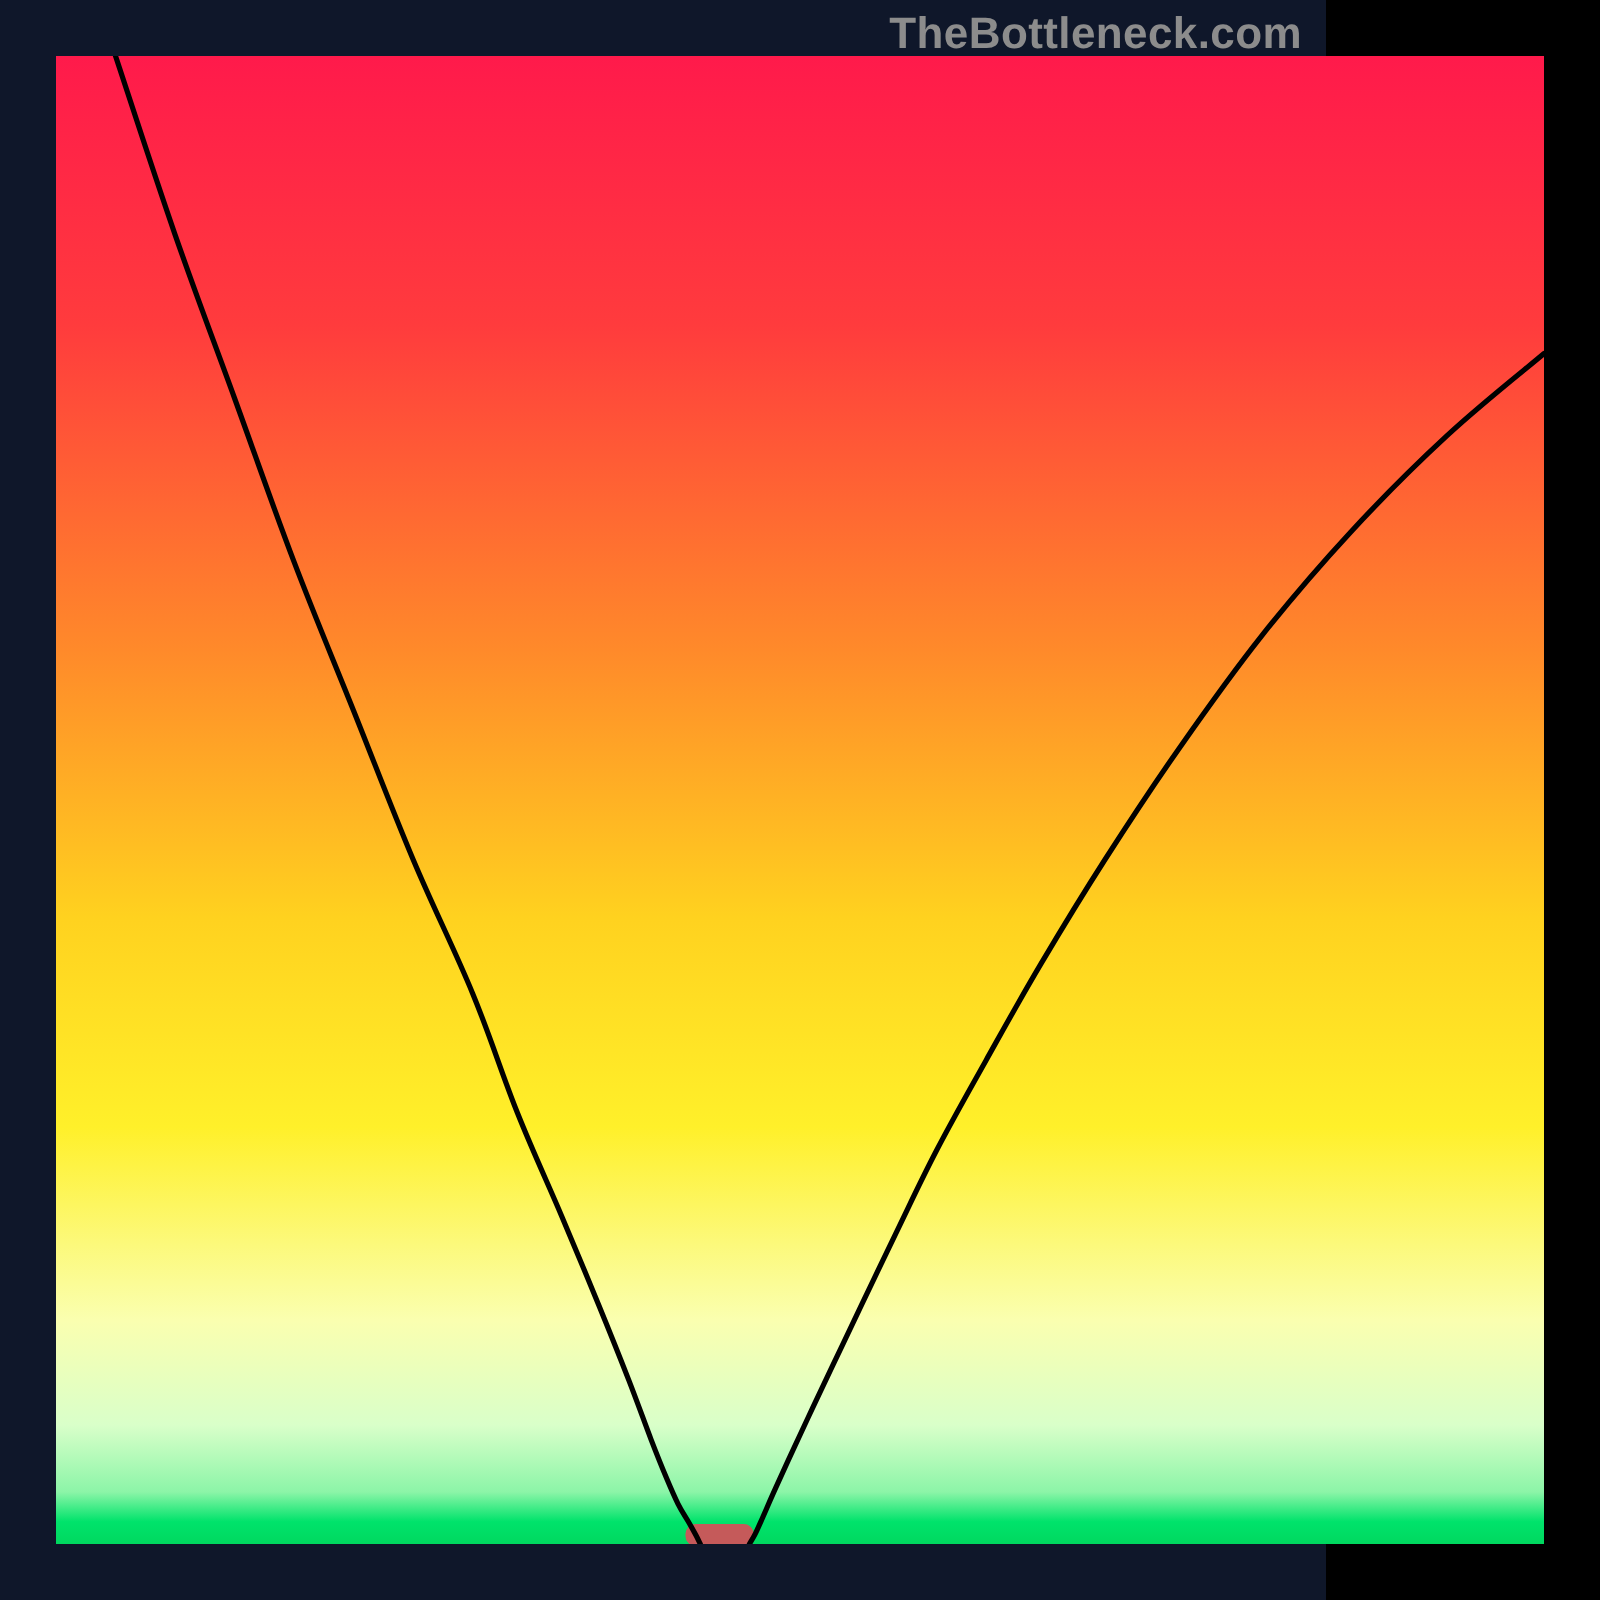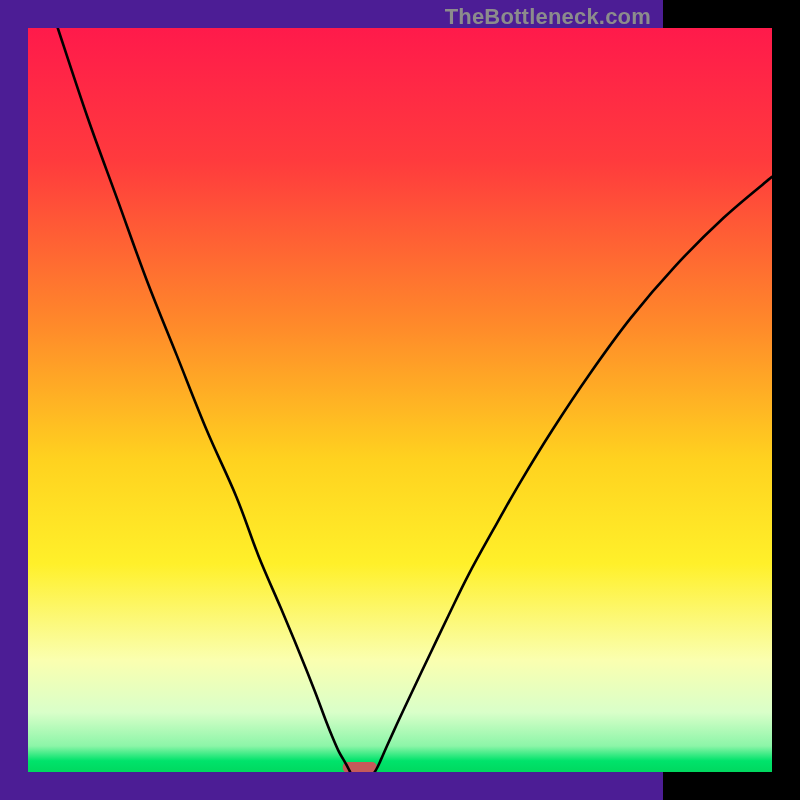--- a/index.html
+++ b/index.html
@@ -10,21 +10,21 @@
     overflow: hidden;
     background: #000;
     font-family: Arial, Helvetica, sans-serif;
   }
   .frame {
     position: absolute;
     left: 0;
     top: 0;
     width: 663px;
     height: 800px;
-    background: #4c1d95;
+    background: #0f172a;
   }
   .plot {
     position: absolute;
     left: 28px;
     top: 28px;
     width: 744px;
     height: 744px;
   }
   .watermark {
     position: absolute;

